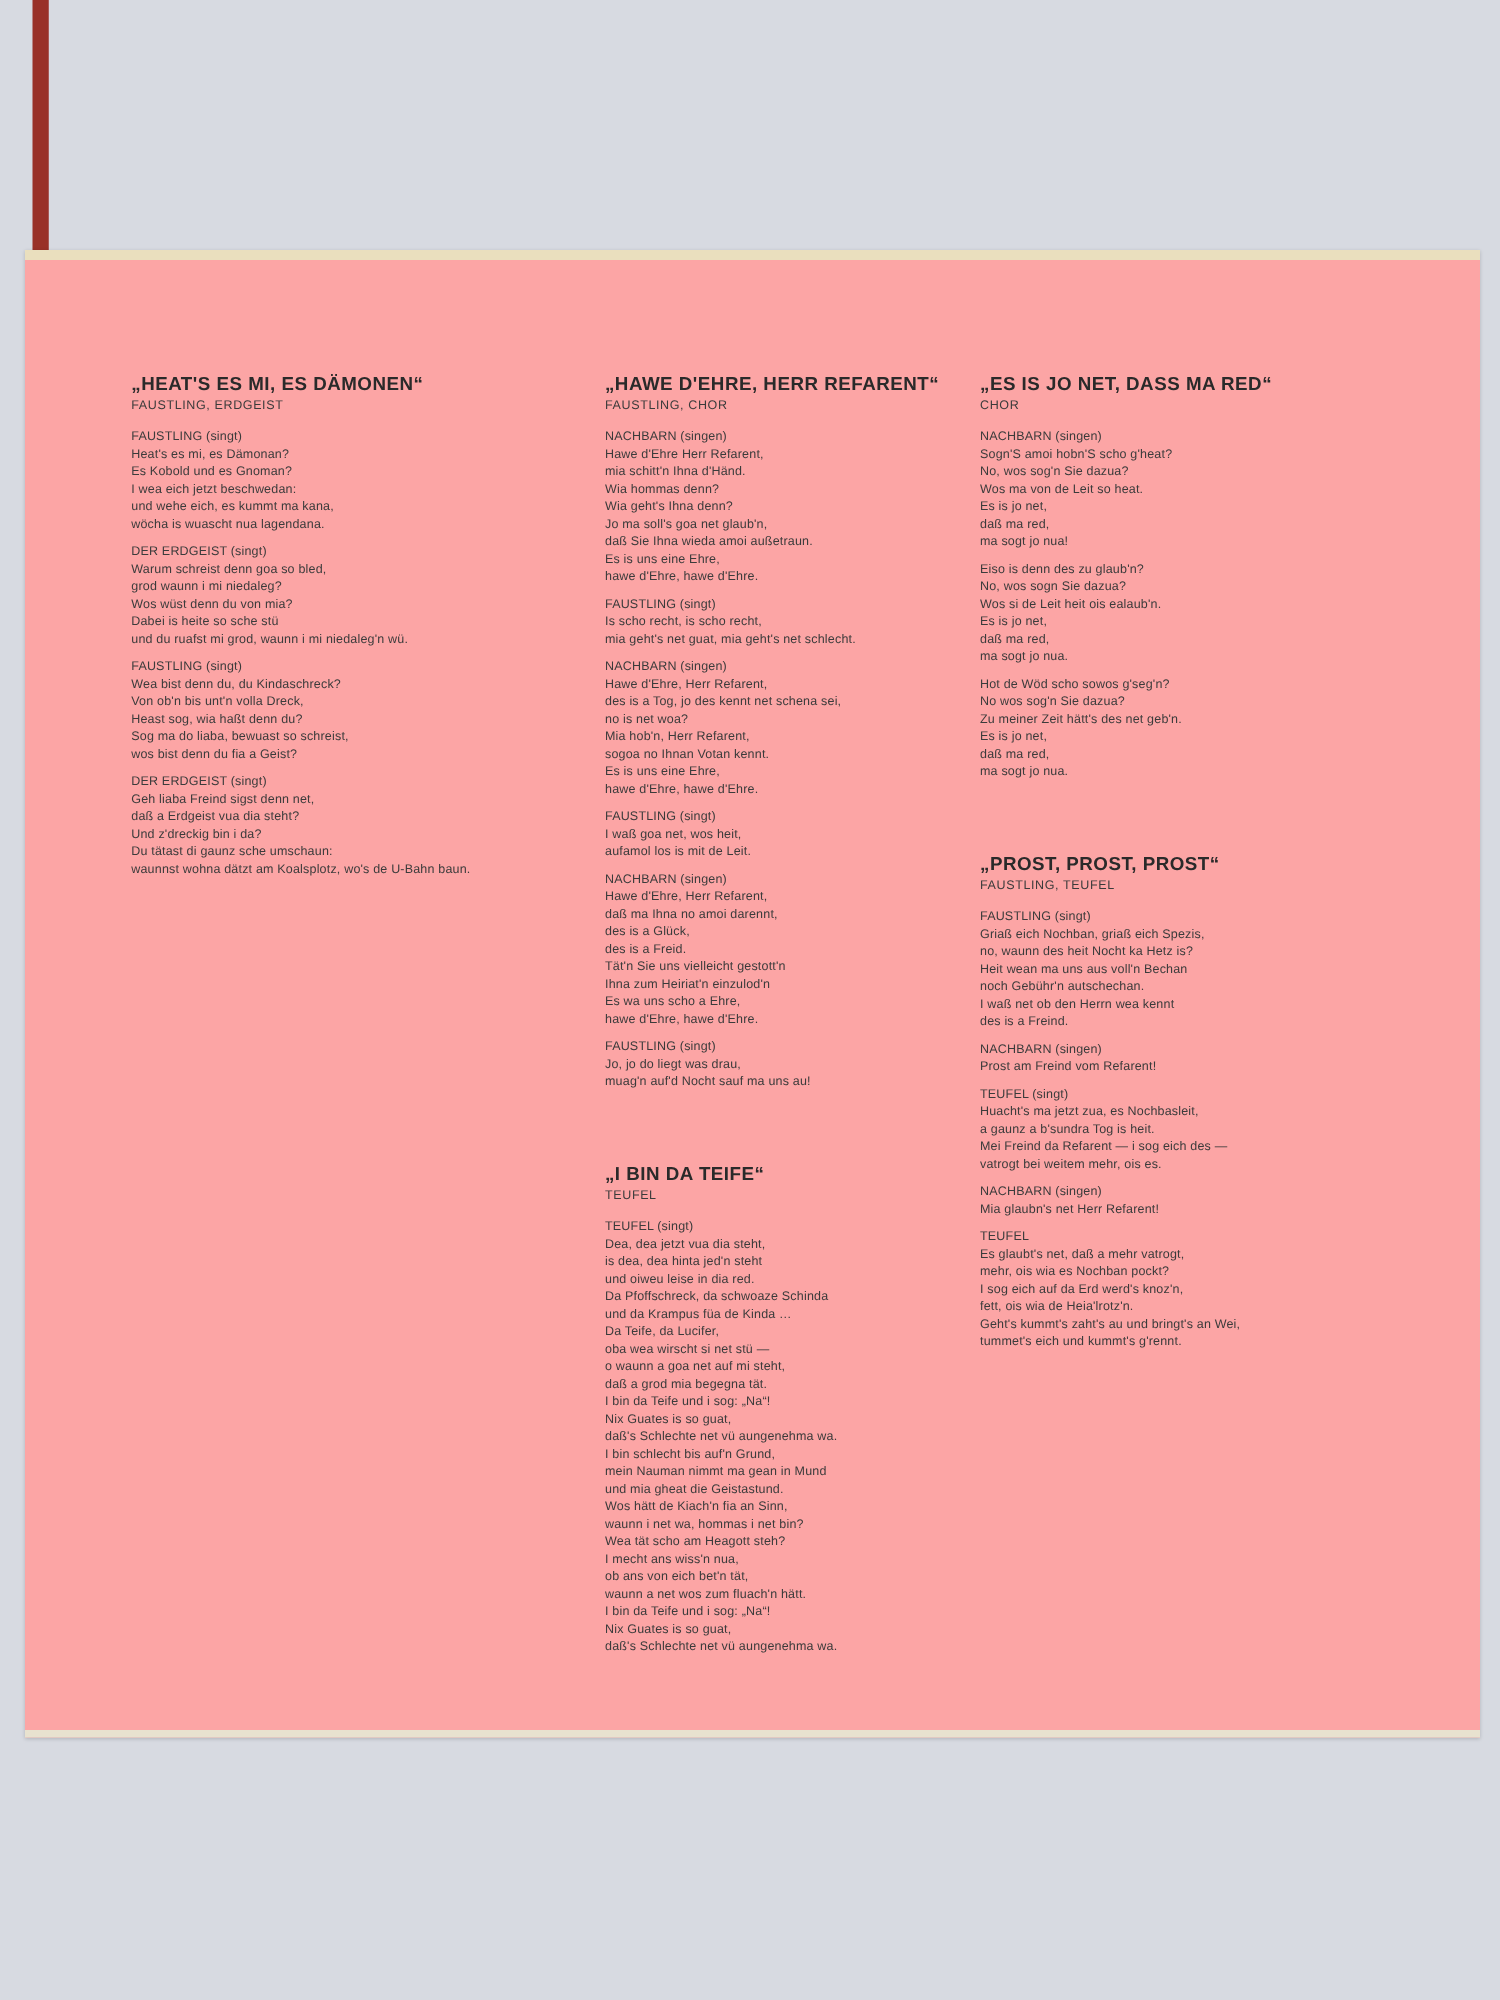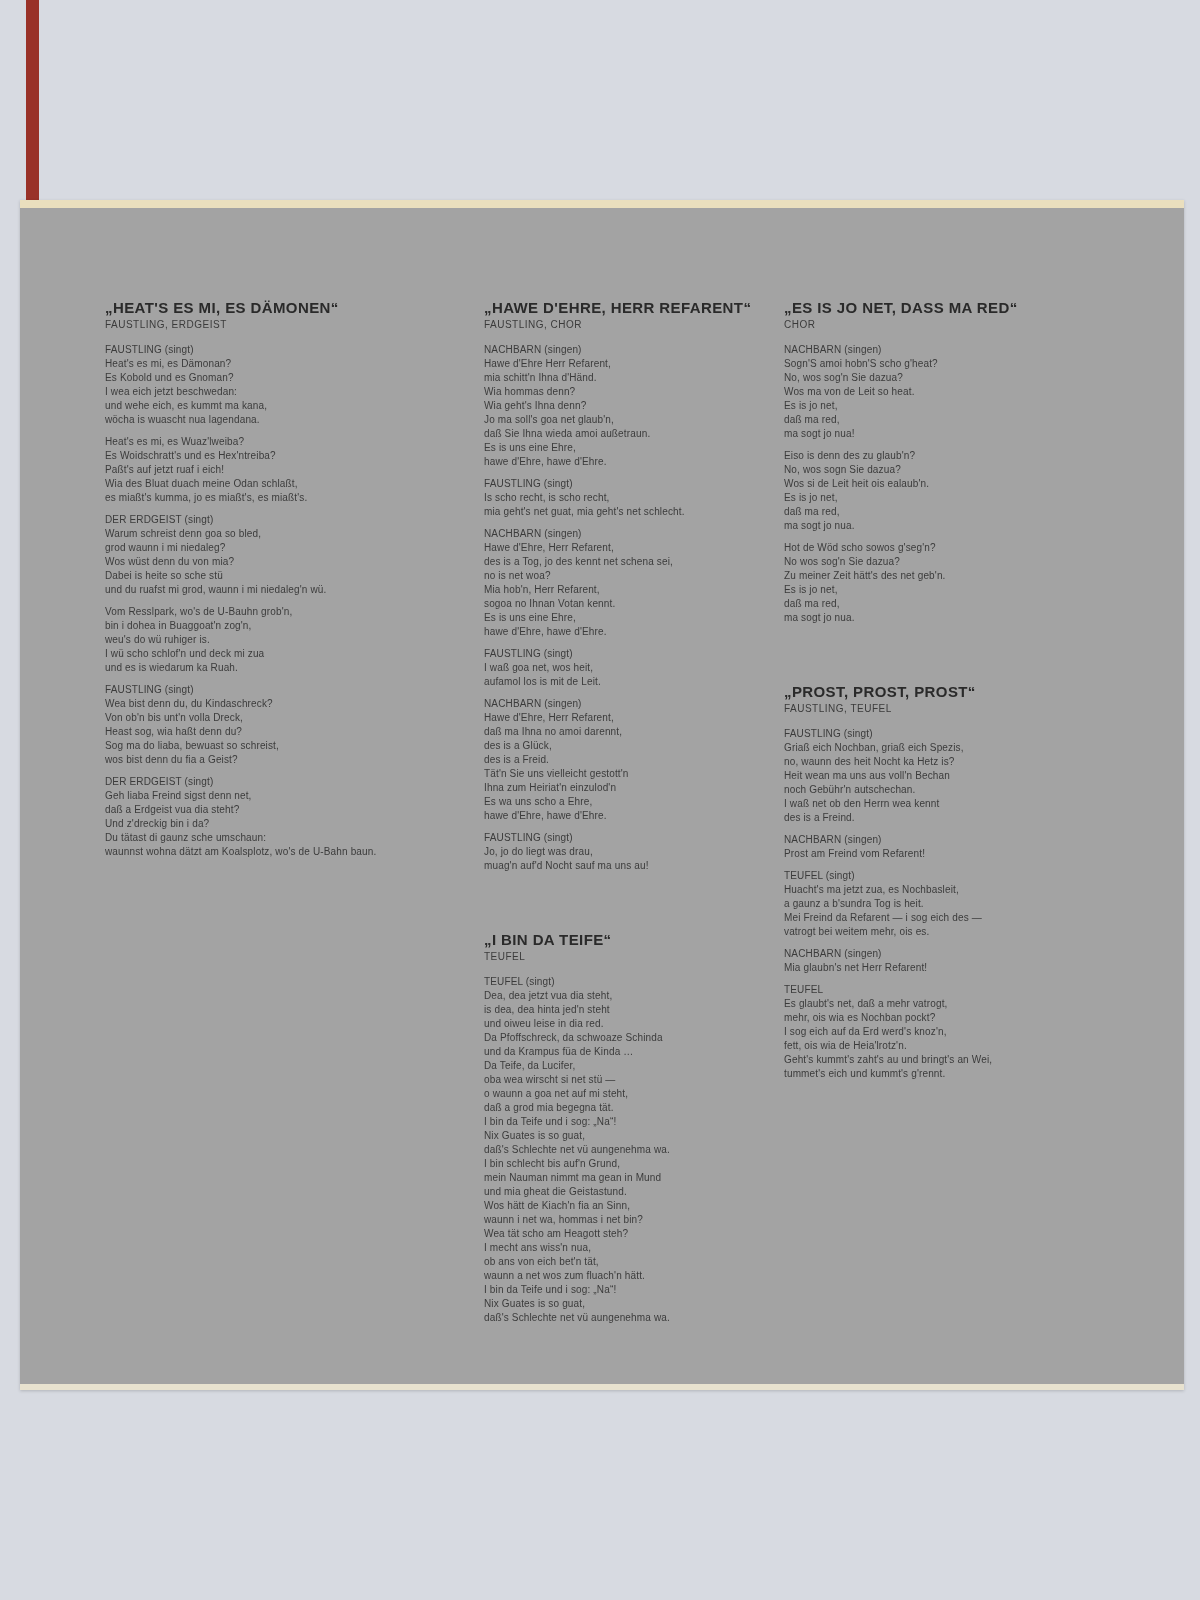--- a/index.html
+++ b/index.html
@@ -8,21 +8,21 @@
     background:#d7dae1;
     font-family:"Liberation Sans", sans-serif;
     overflow:hidden;
   }
   .red-stripe{
     position:absolute;left:26px;top:0;width:13px;height:207px;
     background:#993128;
   }
   .paper{
     position:absolute;left:20px;right:16px;top:200px;height:1190px;
-    background:#a3a3a3;
+    background:#fca5a5;
     box-shadow:0 1px 3px rgba(0,0,0,0.18);
   }
   .paper-top-edge{
     position:absolute;top:0;left:0;right:0;height:8px;
     background:#eadfbe;
   }
   .paper-bottom-edge{
     position:absolute;bottom:0;left:0;right:0;height:6px;
     background:#e8e2cf;
   }
@@ -59,40 +59,26 @@
           <div class="performers">FAUSTLING, ERDGEIST</div>
           <div class="stanza">
             <div class="speaker">FAUSTLING (singt)</div>
             <div class="line">Heat's es mi, es Dämonan?</div>
             <div class="line">Es Kobold und es Gnoman?</div>
             <div class="line">I wea eich jetzt beschwedan:</div>
             <div class="line">und wehe eich, es kummt ma kana,</div>
             <div class="line">wöcha is wuascht nua lagendana.</div>
           </div>
           <div class="stanza">
-            <div class="line">Heat's es mi, es Wuaz'lweiba?</div>
-            <div class="line">Es Woidschratt's und es Hex'ntreiba?</div>
-            <div class="line">Paßt's auf jetzt ruaf i eich!</div>
-            <div class="line">Wia des Bluat duach meine Odan schlaßt,</div>
-            <div class="line">es miaßt's kumma, jo es miaßt's, es miaßt's.</div>
-          </div>
-          <div class="stanza">
             <div class="speaker">DER ERDGEIST (singt)</div>
             <div class="line">Warum schreist denn goa so bled,</div>
             <div class="line">grod waunn i mi niedaleg?</div>
             <div class="line">Wos wüst denn du von mia?</div>
             <div class="line">Dabei is heite so sche stü</div>
             <div class="line">und du ruafst mi grod, waunn i mi niedaleg'n wü.</div>
-          </div>
-          <div class="stanza">
-            <div class="line">Vom Resslpark, wo's de U-Bauhn grob'n,</div>
-            <div class="line">bin i dohea in Buaggoat'n zog'n,</div>
-            <div class="line">weu's do wü ruhiger is.</div>
-            <div class="line">I wü scho schlof'n und deck mi zua</div>
-            <div class="line">und es is wiedarum ka Ruah.</div>
           </div>
           <div class="stanza">
             <div class="speaker">FAUSTLING (singt)</div>
             <div class="line">Wea bist denn du, du Kindaschreck?</div>
             <div class="line">Von ob'n bis unt'n volla Dreck,</div>
             <div class="line">Heast sog, wia haßt denn du?</div>
             <div class="line">Sog ma do liaba, bewuast so schreist,</div>
             <div class="line">wos bist denn du fia a Geist?</div>
           </div>
           <div class="stanza">

